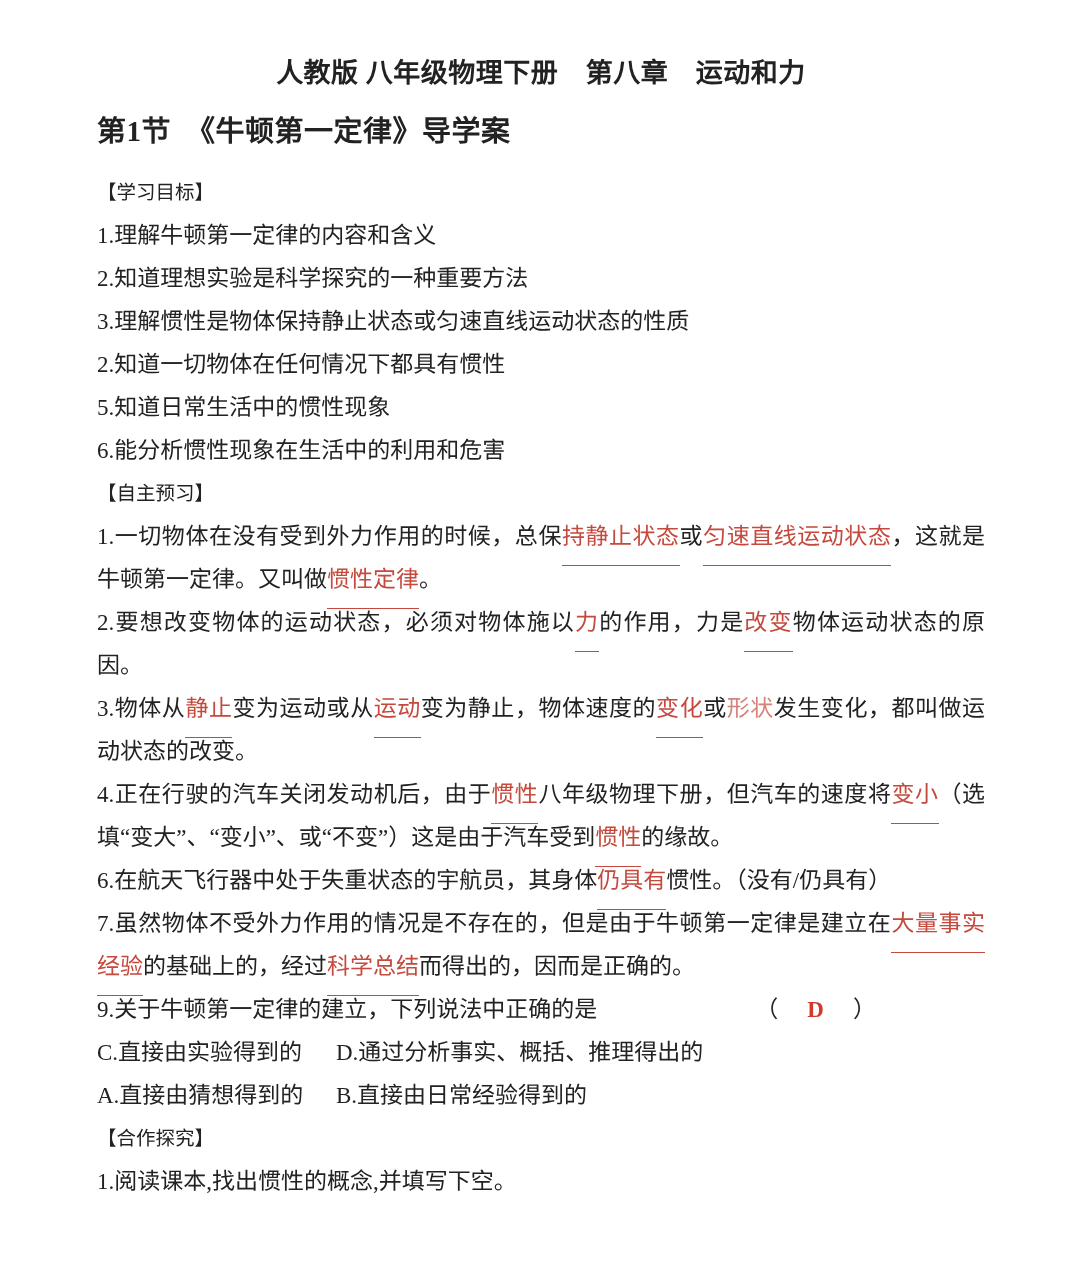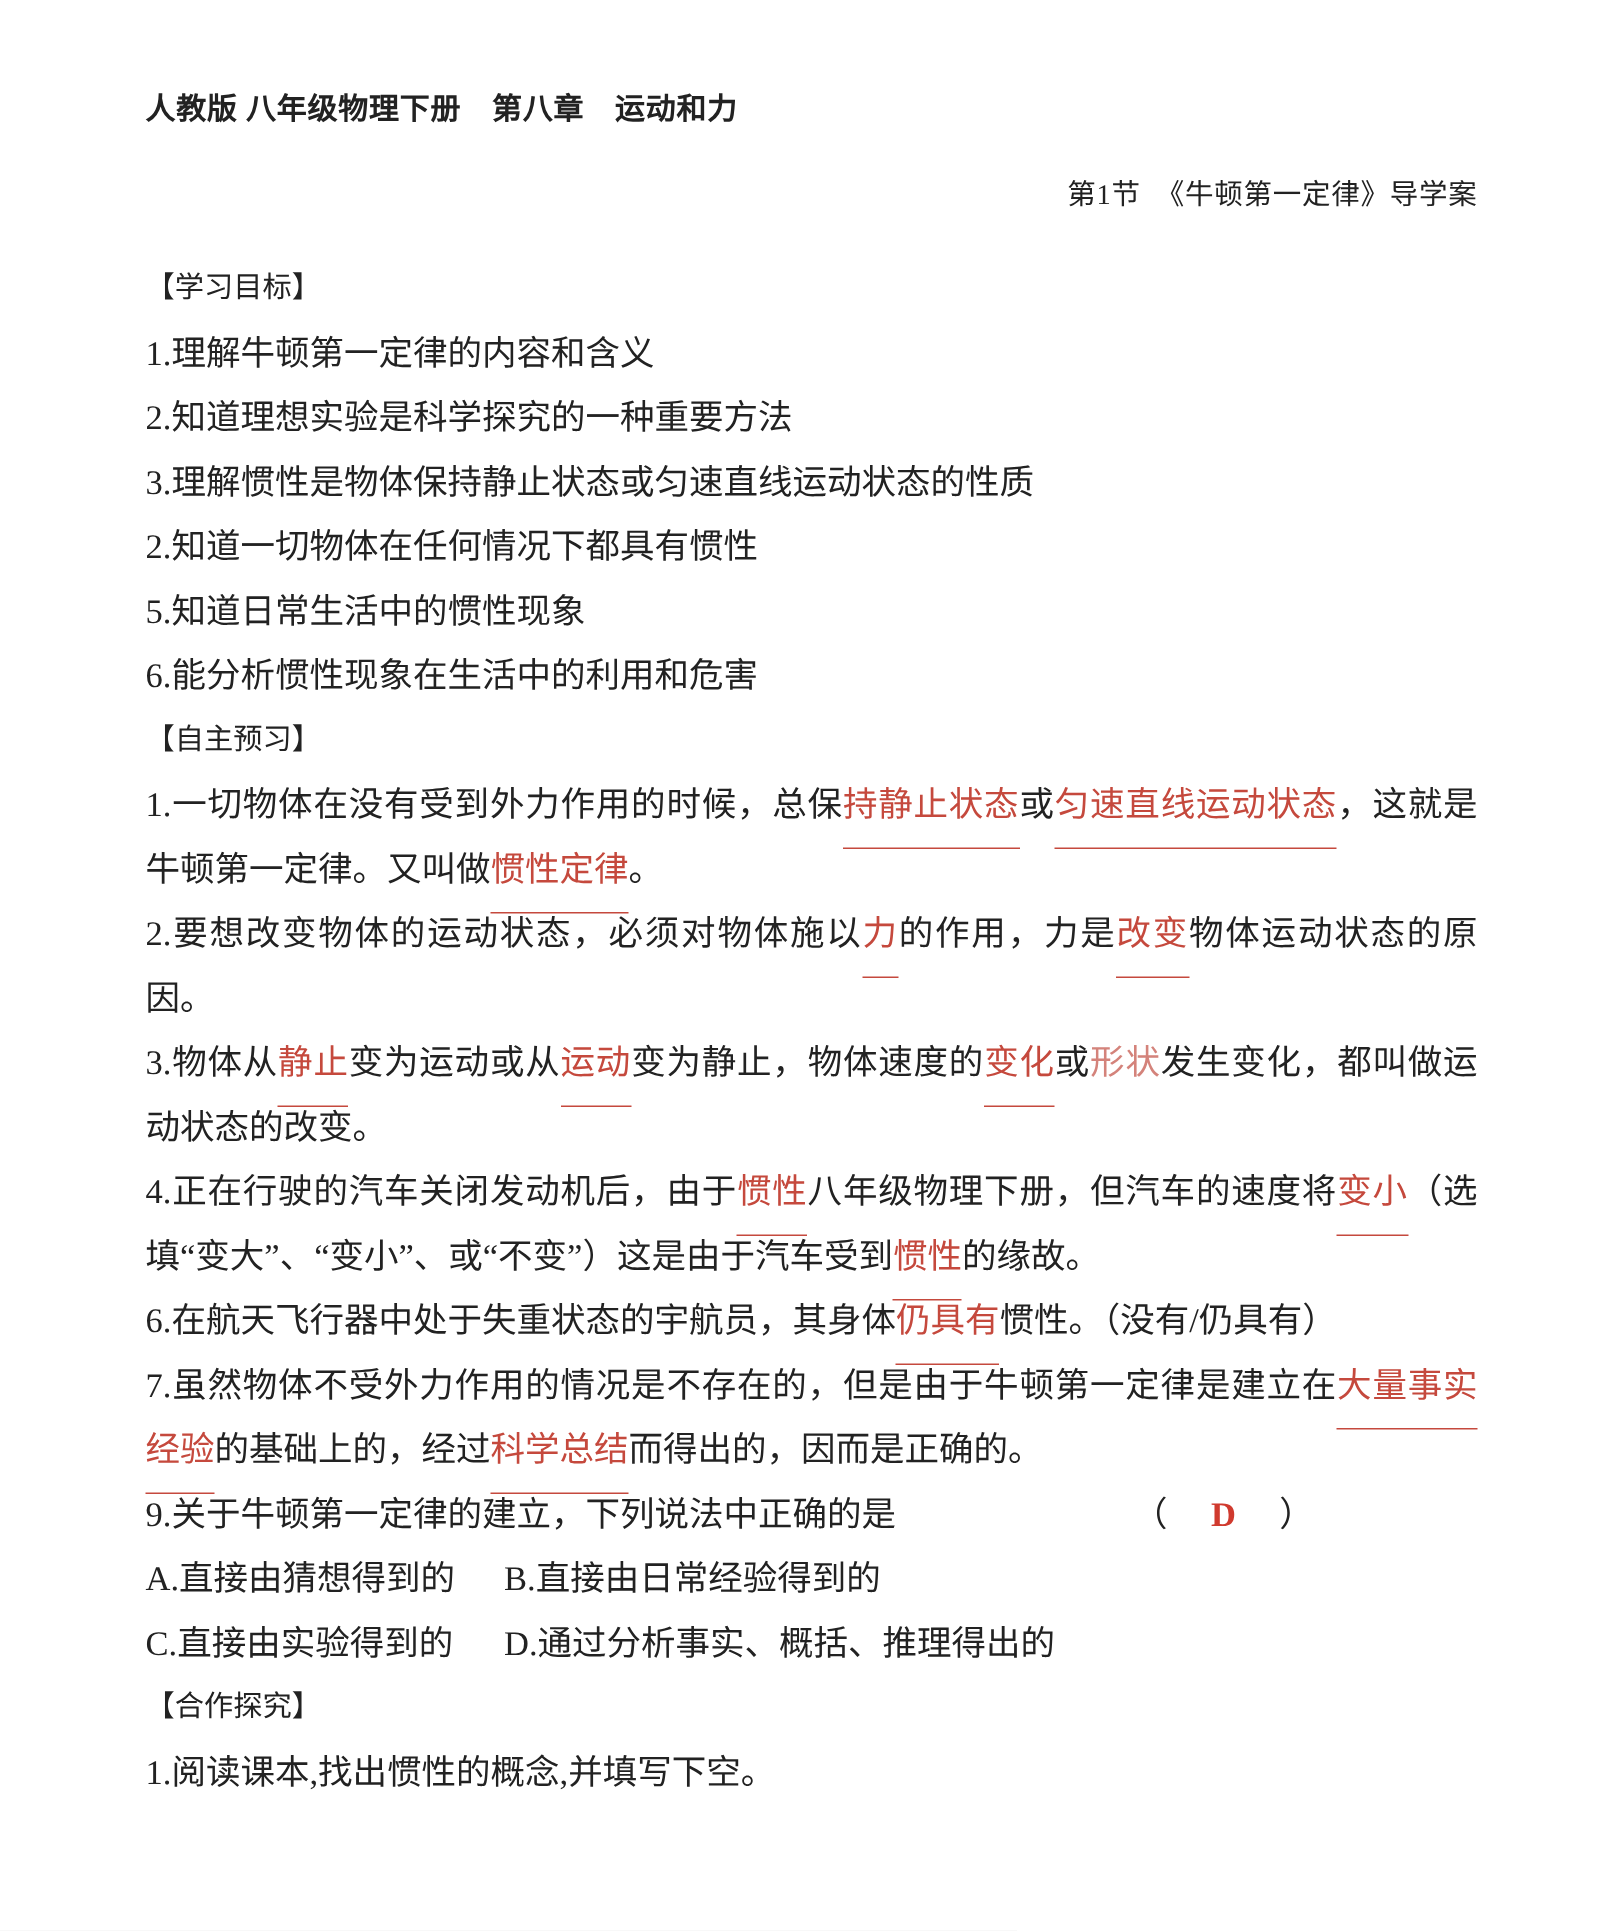--- a/index.html
+++ b/index.html
@@ -16,32 +16,32 @@
     width:1080px;
     min-height:1287px;
     margin:0 auto;
     background:var(--paper);
     box-sizing:border-box;
     padding:57px 95px 18px 97px;
     overflow:hidden;
   }
   .doc-title{
     margin:0 0 26px 0;
-    text-align:left;
-    font-size:20px;
+    text-align:center;
+    font-size:27px;
     line-height:32px;
     font-weight:bold;
     letter-spacing:0.5px;
   }
   .doc-subtitle{
     margin:0 0 24px 0;
-    text-align:right;
-    font-size:19px;
+    text-align:left;
+    font-size:29px;
     line-height:32px;
-    font-weight:normal;
+    font-weight:bold;
     letter-spacing:0.5px;
   }
   .section{margin:0;}
   .section-heading{
     margin:0;
     font-size:19.5px;
     line-height:43px;
     font-weight:normal;
   }
   .para{
@@ -94,22 +94,22 @@
   <section class="section">
     <p class="section-heading">【自主预习】</p>
     <div>
         <p class="para"><span class="run-n">1.一切物体在没有受到外力作用的时候，总保</span><span class="run-r">持静止状态</span><span class="run-n">或</span><span class="run-r">匀速直线运动状态</span><span class="run-n">，这就是牛顿第一定律。又叫做</span><span class="run-r">惯性定律</span><span class="run-n">。</span></p>
         <p class="para"><span class="run-n">2.要想改变物体的运动状态，必须对物体施以</span><span class="run-r">力</span><span class="run-n">的作用，力是</span><span class="run-r">改变</span><span class="run-n">物体运动状态的原因。</span></p>
         <p class="para"><span class="run-n">3.物体从</span><span class="run-r">静止</span><span class="run-n">变为运动或从</span><span class="run-r">运动</span><span class="run-n">变为静止，物体速度的</span><span class="run-r">变化</span><span class="run-n">或</span><span class="run-rf">形状</span><span class="run-n">发生变化，都叫做运动状态的改变。</span></p>
         <p class="para"><span class="run-n">4.正在行驶的汽车关闭发动机后，由于</span><span class="run-r">惯性</span><span class="run-n">八年级物理下册，但汽车的速度将</span><span class="run-r">变小</span><span class="run-n">（选填“变大”、“变小”、或“不变”）这是由于汽车受到</span><span class="run-r">惯性</span><span class="run-n">的缘故。</span></p>
         <p class="para"><span class="run-n">6.在航天飞行器中处于失重状态的宇航员，其身体</span><span class="run-r">仍具有</span><span class="run-n">惯性。（没有/仍具有）</span></p>
         <p class="para"><span class="run-n">7.虽然物体不受外力作用的情况是不存在的，但是由于牛顿第一定律是建立在</span><span class="run-r">大量事实经验</span><span class="run-n">的基础上的，经过</span><span class="run-r">科学总结</span><span class="run-n">而得出的，因而是正确的。</span></p>
         <p class="para"><span class="run-n">9.关于牛顿第一定律的建立，下列说法中正确的是</span><span class="run-gap">（</span><span class="run-d">D</span><span class="run-n">）</span></p>
+        <p class="para"><span class="run-col">C.直接由实验得到的</span><span class="run-n">D.通过分析事实、概括、推理得出的</span></p>
         <p class="para"><span class="run-col">A.直接由猜想得到的</span><span class="run-n">B.直接由日常经验得到的</span></p>
-        <p class="para"><span class="run-col">C.直接由实验得到的</span><span class="run-n">D.通过分析事实、概括、推理得出的</span></p>
       </div>
   </section>
 
   <section class="section">
     <p class="section-heading">【合作探究】</p>
     <div>
         <p class="para"><span class="run-n">1.阅读课本,找出惯性的概念,并填写下空。</span></p>
       </div>
   </section>
 

